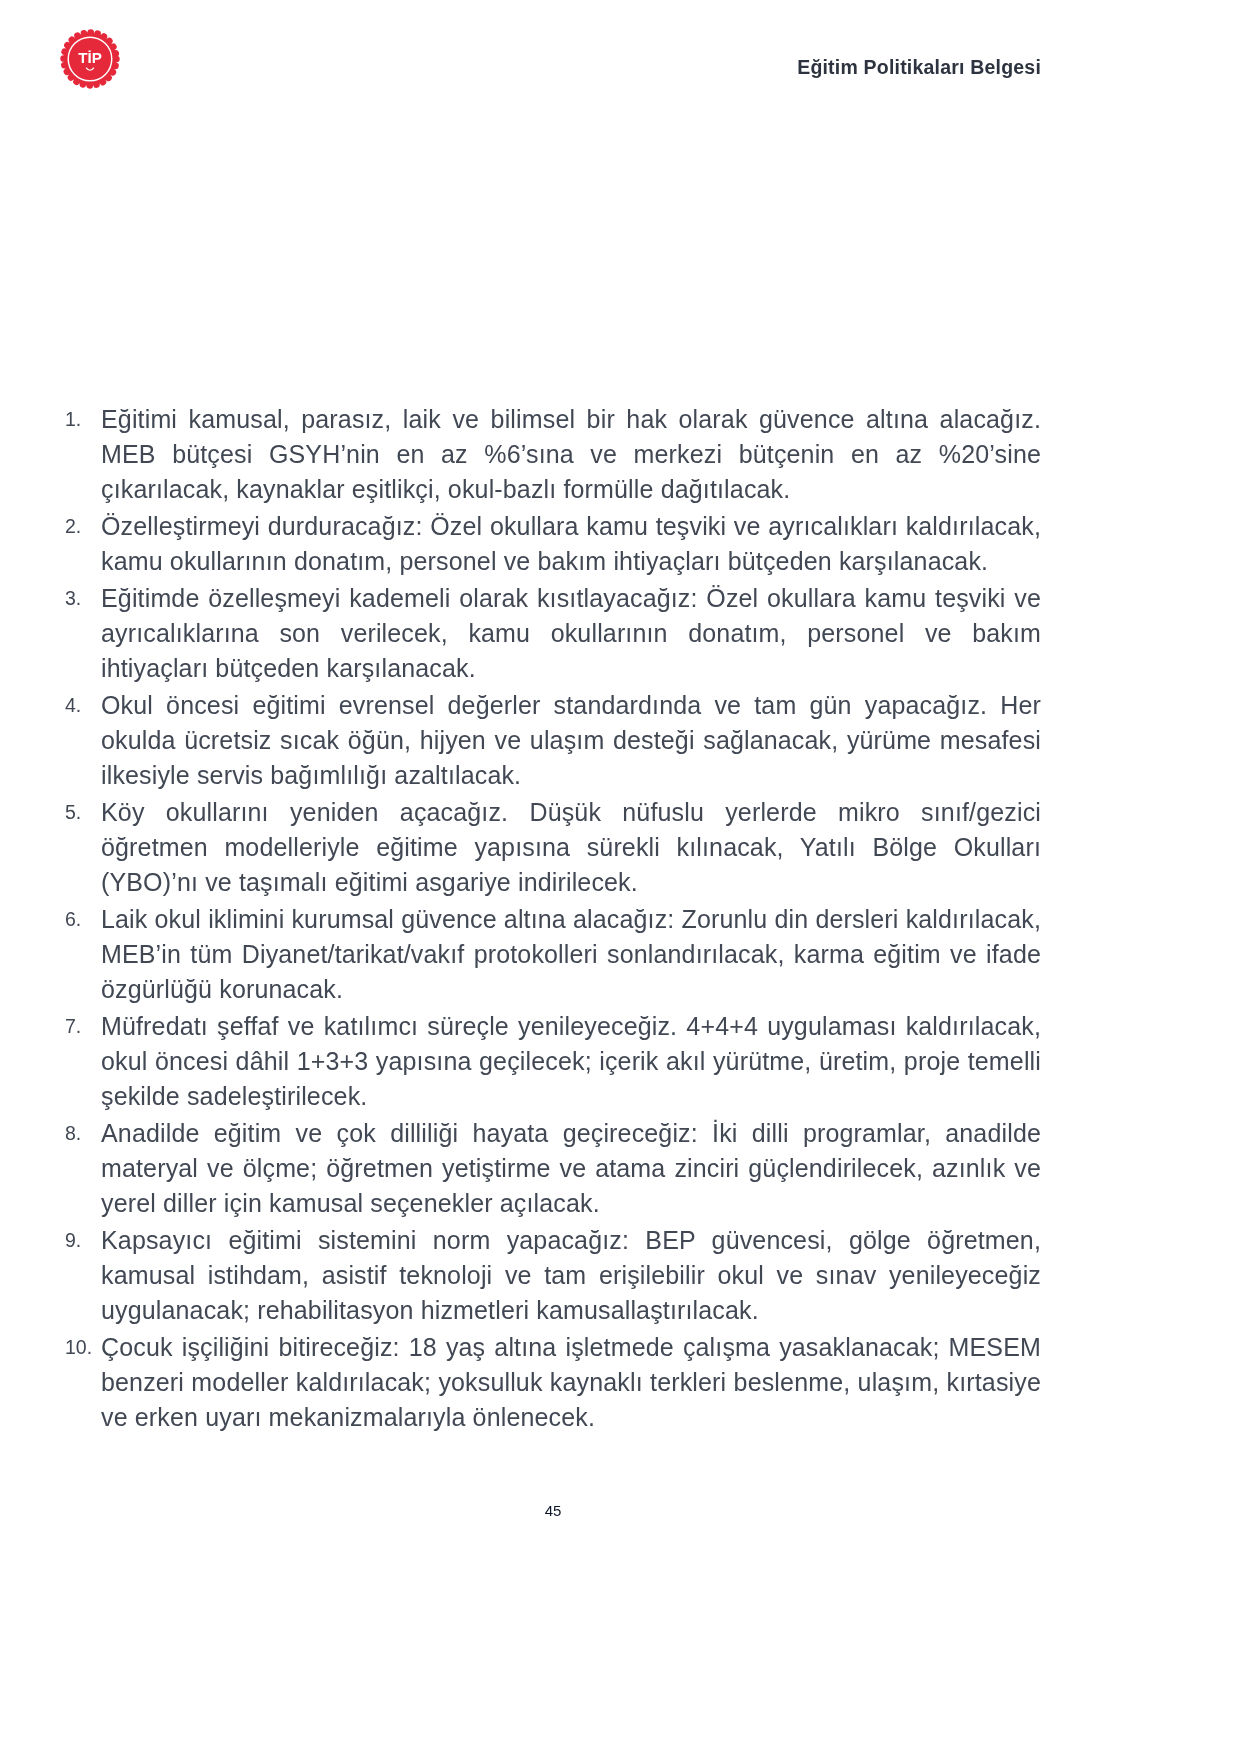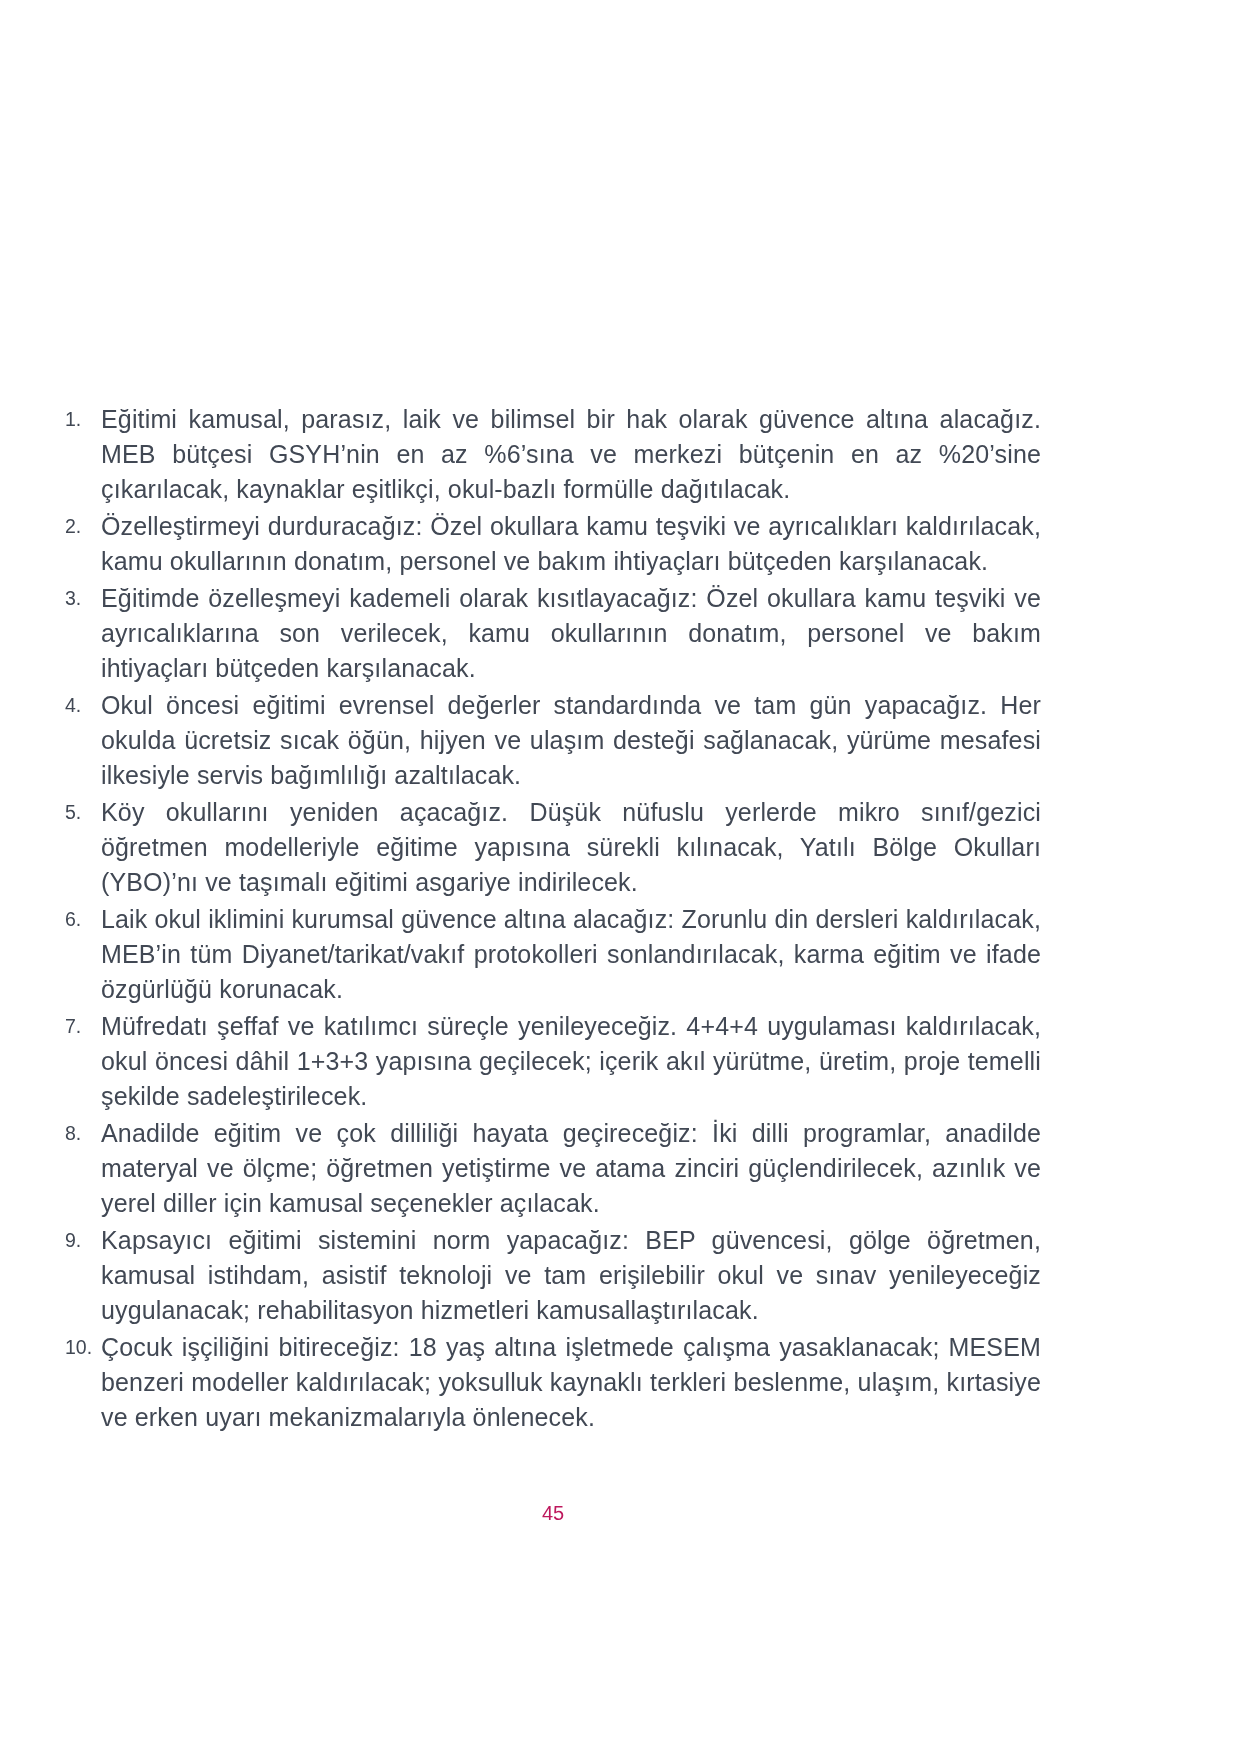--- a/index.html
+++ b/index.html
@@ -65,29 +65,42 @@
     text-align: justify;
     hyphens: auto;
     color: #414854;
   }
   .page-number {
     position: absolute;
     top: 1502px;
     left: 65px;
     width: 976px;
     text-align: center;
-    font-size: 20px;
-    color: #be185d;
+    font-size: 15px;
+    color: #0f172a;
   }
 </style>
 </head>
 <body>
 
 <div class="page">
 
+  <header class="page-header">
+    <div class="logo">
+      <svg viewBox="0 0 100 100">
+
+        <circle cx="50" cy="50" r="40" fill="none" stroke="#e5293b" stroke-width="10" stroke-dasharray="0.1 10.37" stroke-linecap="round"></circle>
+        <circle cx="50" cy="50" r="40" fill="#e5293b"></circle>
+        <circle cx="50" cy="50" r="33" fill="none" stroke="#ffffff" stroke-width="2.2"></circle>
+        <text x="50" y="56" text-anchor="middle" font-family="Liberation Sans, sans-serif" font-size="23" font-weight="bold" fill="#ffffff">TİP</text>
+        <path d="M44 63 q6 8 12 0" stroke="#ffffff" stroke-width="1.8" fill="none"></path>
+      </svg>
+    </div>
+    <div class="header-title">Eğitim Politikaları Belgesi</div>
+  </header>
 
   <main class="content">
 
     <div class="policy-list">
 
       <div class="list-item">
         <span class="item-number">1.</span>
         <span class="item-text">Eğitimi kamusal, parasız, laik ve bilimsel bir hak olarak güvence altına alacağız. MEB bütçesi GSYH’nin en az %6’sına ve merkezi bütçenin en az %20’sine çıkarılacak, kaynaklar eşitlikçi, okul-bazlı formülle dağıtılacak.</span>
       </div>
 

